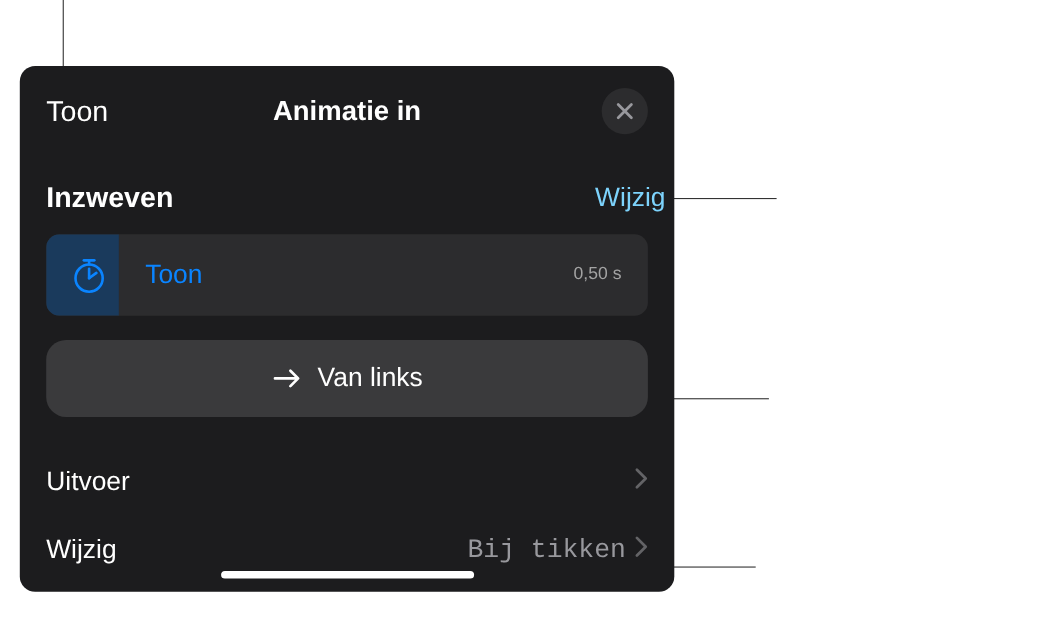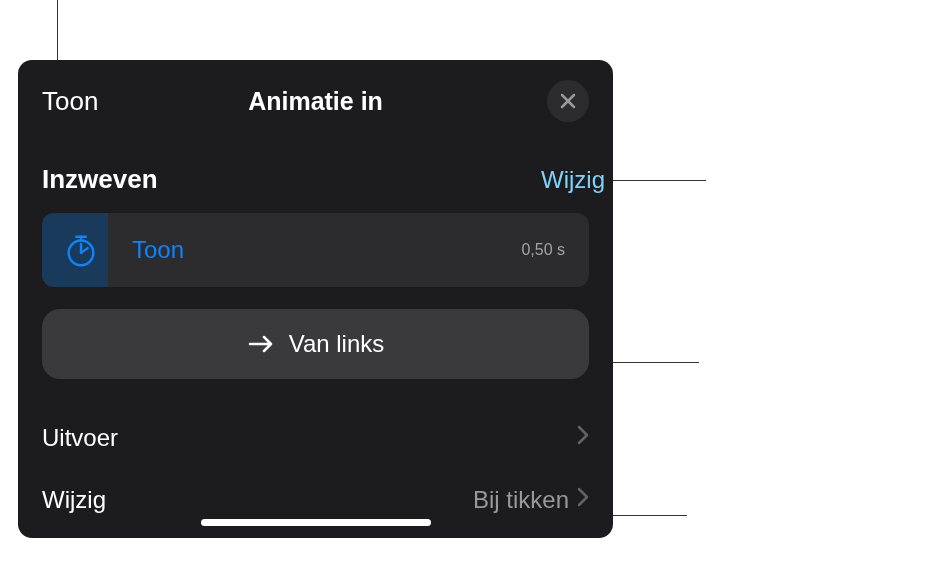--- a/index.html
+++ b/index.html
@@ -203,20 +203,21 @@
 
     .list-value {
       color: #98989d;
       font-size: 24px;
       margin-right: 8px;
     }
 
     .list-right {
       display: flex;
       align-items: center;
+      font-family: Liberation Mono, monospace;
     }
 
     .chevron {
       color: #636366;
       font-size: 22px;
     }
 
     .home-indicator {
       position: absolute;
       bottom: 12px;

